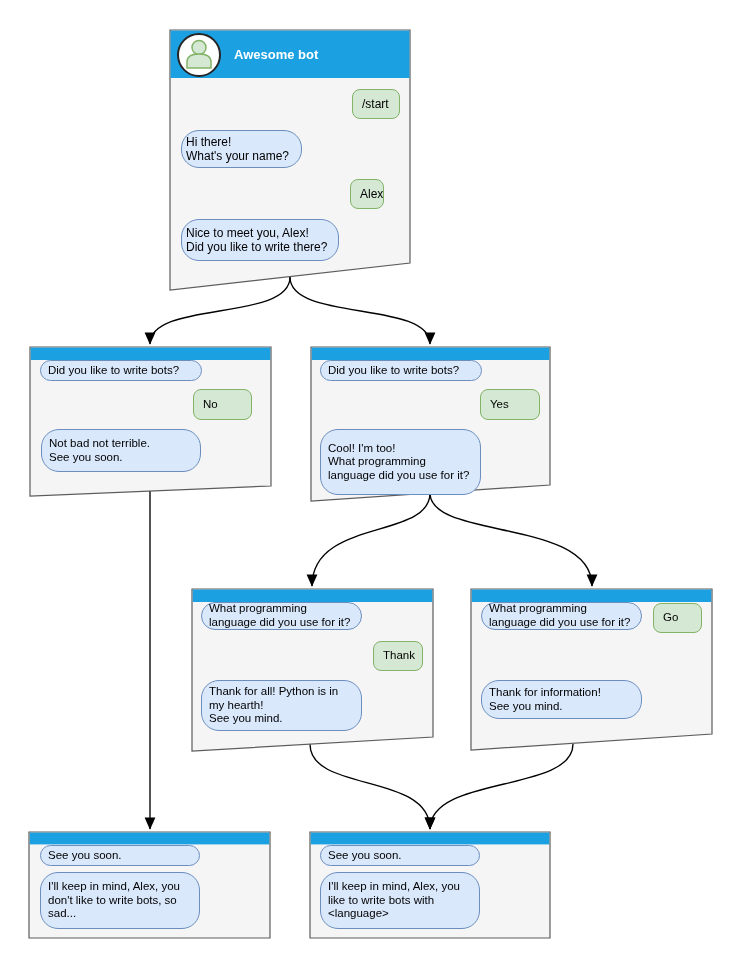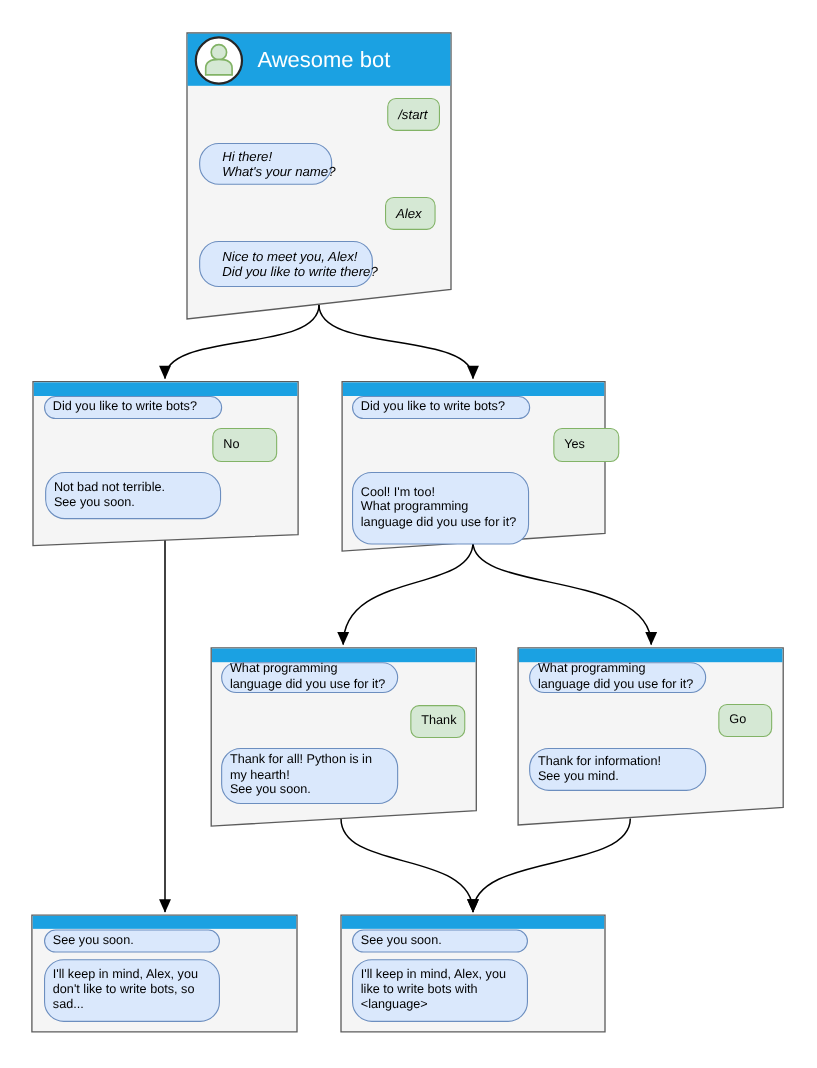--- a/index.html
+++ b/index.html
@@ -30,28 +30,28 @@
   .bubble{
     position:absolute;
     box-sizing:border-box;
     display:flex;align-items:center;
     font-size:11.5px;
     line-height:1.18;
     padding:2px 7px;
     white-space:pre;
     border-radius:18px;
   }
-  .bubble.lg{font-size:12px;padding:3px 20px;font-style:italic;}
+  .bubble.lg{font-size:12px;padding:3px 4px;}
   .bubble.bot{background:var(--bot-fill);border:1px solid var(--bot-border);}
   .bubble.user{background:var(--user-fill);border:1px solid var(--user-border);border-radius:8px;padding-left:9px;}
   .box-title{
     position:absolute;
     color:#ffffff;
-    font-weight:normal;
-    font-size:20px;
+    font-weight:bold;
+    font-size:13px;
     line-height:18px;
   }
 </style>
 </head>
 <body>
 
 <div id="canvas">
 
   <svg class="underlay" width="743" height="971" viewBox="0 0 743 971">
     <defs>
@@ -92,45 +92,45 @@
     <rect class="hdr" x="29.75" y="832.6" width="239.5" height="11.8"></rect>
 
     <polygon class="node-shape" points="310,832 550,832 550,938 310,938"></polygon>
     <rect class="hdr" x="310.75" y="832.6" width="238.5" height="11.8"></rect>
   </svg>
 
   <div class="box-title" style="left:234px;top:46px">Awesome bot</div>
   <div class="bubble user lg" style="left:352px;top:89px;width:48px;height:30px">/start</div>
   <div class="bubble bot lg" style="left:181px;top:130px;width:121px;height:38px">Hi there!
 What's your name?</div>
-  <div class="bubble user lg" style="left:350px;top:179px;width:46px;height:30px">Alex</div>
+  <div class="bubble user lg" style="left:350px;top:179px;width:34px;height:30px">Alex</div>
   <div class="bubble bot lg" style="left:181px;top:219px;width:158px;height:42px">Nice to meet you, Alex!
 Did you like to write there?</div>
 
   <div class="bubble bot" style="left:40px;top:360px;width:162px;height:21px">Did you like to write bots?</div>
   <div class="bubble user" style="left:193px;top:389px;width:59px;height:31px">No</div>
   <div class="bubble bot" style="left:41px;top:429px;width:160px;height:43px">Not bad not terrible.
 See you soon.</div>
 
   <div class="bubble bot" style="left:320px;top:360px;width:162px;height:21px">Did you like to write bots?</div>
-  <div class="bubble user" style="left:503px;top:389px;width:60px;height:31px">Yes</div>
+  <div class="bubble user" style="left:480px;top:389px;width:60px;height:31px">Yes</div>
   <div class="bubble bot" style="left:320px;top:429px;width:161px;height:66px">Cool! I'm too!
 What programming
 language did you use for it?</div>
 
   <div class="bubble bot" style="left:201px;top:602px;width:161px;height:28px">What programming
 language did you use for it?</div>
   <div class="bubble user" style="left:373px;top:641px;width:50px;height:30px">Thank</div>
   <div class="bubble bot" style="left:201px;top:680px;width:161px;height:51px">Thank for all! Python is in
 my hearth!
-See you soon.</div>
+See you mind.</div>
 
   <div class="bubble bot" style="left:481px;top:602px;width:161px;height:28px">What programming
 language did you use for it?</div>
-  <div class="bubble user" style="left:653px;top:640px;width:49px;height:30px">Go</div>
+  <div class="bubble user" style="left:653px;top:603px;width:49px;height:30px">Go</div>
   <div class="bubble bot" style="left:481px;top:680px;width:161px;height:39px">Thank for information!
 See you mind.</div>
 
   <div class="bubble bot" style="left:40px;top:845px;width:160px;height:21px">See you soon.</div>
   <div class="bubble bot" style="left:40px;top:872px;width:160px;height:57px">I'll keep in mind, Alex, you
 don't like to write bots, so
 sad...</div>
 
   <div class="bubble bot" style="left:320px;top:845px;width:160px;height:21px">See you soon.</div>
   <div class="bubble bot" style="left:320px;top:872px;width:160px;height:57px">I'll keep in mind, Alex, you

